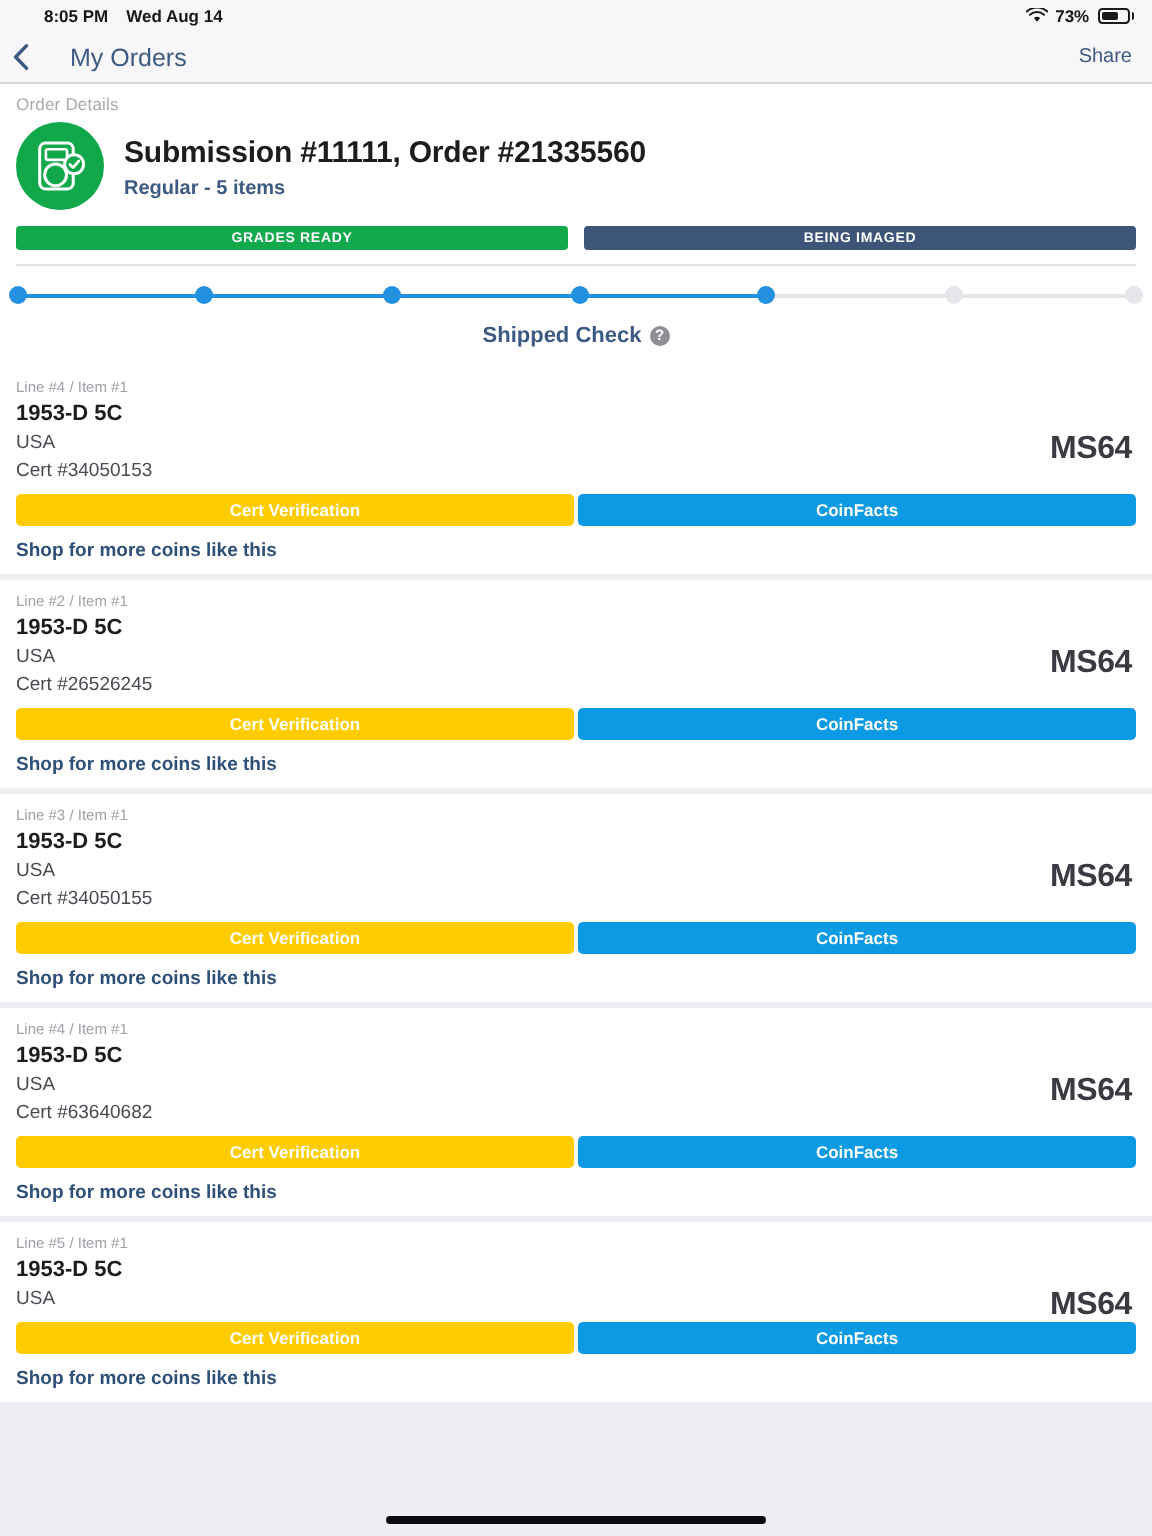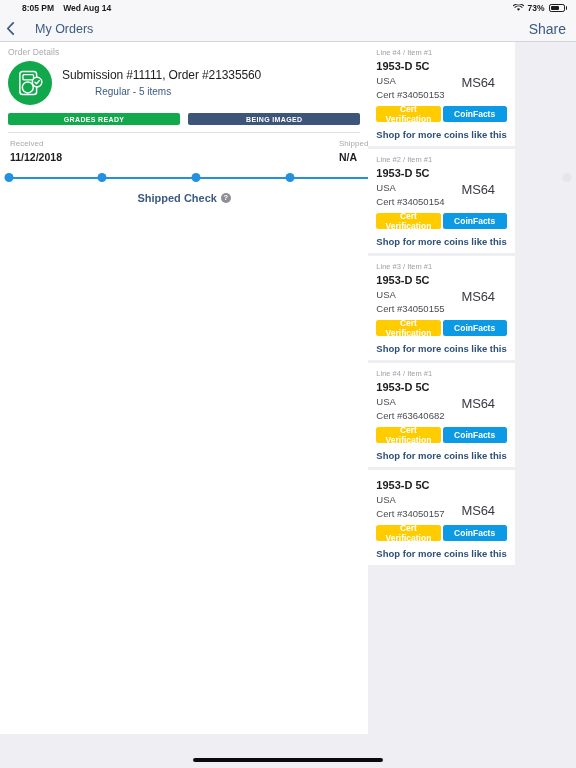--- a/index.html
+++ b/index.html
@@ -42,43 +42,43 @@
     padding: 0 10px 0 6px;
     position: relative;
   }
   .nav-back {
     display: flex; align-items: center; gap: 20px;
     color: #3c5a82; font-size: 12.5px; cursor: pointer;
   }
   .chev {
     width: 9px; height: 13px; display: block; flex: 0 0 9px;
   }
-  .nav-share { margin-left: auto; color: #3c5a82; font-size: 14px; cursor: pointer; }
-
-  
-  .body { flex: 1; overflow: hidden; background: #efeef2; display: flex; flex-direction: row; }
+  .nav-share { margin-left: auto; color: #3c5a82; font-size: 10px; cursor: pointer; }
+
+  
+  .body { flex: 1; overflow: hidden; background: #efeef2; display: flex; flex-direction: column; }
 
   .header-card { background: #ffffff; padding: 0 0 0 0; }
 
   .section-label {
     font-size: 8.5px; color: #a9a9b0; padding: 5px 0 3px 8px; letter-spacing: .1px;
     background: #ffffff;
   }
 
   .sub-row { display: flex; align-items: flex-start; padding: 0 8px 0 8px; }
   .coin-badge {
     width: 44px; height: 44px; border-radius: 50%;
     background: #10a84a; flex: 0 0 44px;
     display: flex; align-items: center; justify-content: center;
     margin-top: 1px;
   }
   .coin-badge svg { display: block; }
   .sub-text { padding-left: 10px; padding-top: 8px; }
-  .sub-title { font-size: 12px; font-weight: normal; color: #1d1d21; letter-spacing: -0.1px; }
-  .sub-sub { font-size: 10px; font-weight: normal; color: #3c5a82; margin-top: 4px; margin-left: 33px; }
+  .sub-title { font-size: 15px; font-weight: bold; color: #1d1d21; letter-spacing: -0.1px; }
+  .sub-sub { font-size: 10px; font-weight: bold; color: #3c5a82; margin-top: 4px; }
 
   .badge-row { display: flex; gap: 8px; padding: 8px 8px 0 8px; }
   .sbadge {
     flex: 1; height: 12px; border-radius: 2px;
     display: flex; align-items: center; justify-content: center;
     font-size: 7px; font-weight: bold; color: #fff; letter-spacing: .35px;
     cursor: default;
   }
 
   .divider { height: 0.6px; background: #e2e2e6; margin: 7px 8px 0 8px; }
@@ -112,22 +112,22 @@
   }
 
   
   .cards { padding: 0; }
   .card { background: #fff; padding: 6px 8px 6px 8px; margin-bottom: 3px; position: relative; }
   .card-line { font-size: 7.5px; color: #a0a0a8; }
   .card-name { font-size: 11px; font-weight: bold; color: #1d1d21; margin-top: 3px; }
   .card-country { font-size: 9.5px; color: #4a4a52; margin-top: 3px; }
   .card-cert { font-size: 9.5px; color: #4a4a52; margin-top: 3px; }
   .card-grade {
-    position: absolute; right: 20px; top: 33px;
-    font-size: 13px; font-weight: normal; color: #3a3a42; letter-spacing: -0.2px;
+    position: absolute; right: 10px; top: 33px;
+    font-size: 16px; font-weight: bold; color: #3a3a42; letter-spacing: -0.2px;
   }
   .btn-row { display: flex; gap: 2px; margin-top: 6px; }
   .btn {
     flex: 1; height: 16px; border-radius: 2.5px; border: none;
     display: flex; align-items: center; justify-content: center;
     font-size: 8.5px; font-weight: bold; color: #fff; cursor: pointer;
     font-family: "Liberation Sans", sans-serif;
   }
   .shop-link { font-size: 9.5px; font-weight: bold; color: #2d4f78; margin-top: 7px; cursor: pointer; }
 
@@ -198,30 +198,20 @@
         </div>
       </div>
 
       <div class="badge-row">
         <div class="sbadge" style="background: rgb(18, 168, 76);">GRADES READY</div>
         <div class="sbadge" style="background: rgb(60, 85, 120);">BEING IMAGED</div>
       </div>
 
       <div class="divider"></div>
 
-      <div class="ship-row">
-        <div class="ship-col">
-          <div class="ship-label">Received</div>
-          <div class="ship-val">11/12/2018</div>
-        </div>
-        <div class="ship-col second">
-          <div class="ship-label">Shipped</div>
-          <div class="ship-val">N/A</div>
-        </div>
-      </div>
 
       <div class="track-wrap">
         <div class="track-line"></div>
         <div class="track-line-fill" id="trackFill" style="width: 374px; background: rgb(36, 144, 224);"></div>
         <div id="dots">
             <div class="dot on" style="left: 9px; background: rgb(36, 144, 224);"></div>
             <div class="dot on" style="left: 102px; background: rgb(36, 144, 224);"></div>
             <div class="dot on" style="left: 196px; background: rgb(36, 144, 224);"></div>
             <div class="dot on" style="left: 290px; background: rgb(36, 144, 224);"></div>
             <div class="dot on" style="left: 383px; background: rgb(36, 144, 224);"></div>
@@ -246,21 +236,21 @@
           <div class="btn-row">
             <button class="btn" style="background: rgb(255, 204, 0);">Cert Verification</button>
             <button class="btn" style="background: rgb(13, 154, 229);">CoinFacts</button>
           </div>
           <div class="shop-link">Shop for more coins like this</div>
         </div>
         <div class="card">
           <div class="card-line">Line #2 / Item #1</div>
           <div class="card-name">1953-D 5C</div>
           <div class="card-country">USA</div>
-          <div class="card-cert">Cert #34050154</div>
+          <div class="card-cert">Cert #26526245</div>
           <div class="card-grade">MS64</div>
           <div class="btn-row">
             <button class="btn" style="background: rgb(255, 204, 0);">Cert Verification</button>
             <button class="btn" style="background: rgb(13, 154, 229);">CoinFacts</button>
           </div>
           <div class="shop-link">Shop for more coins like this</div>
         </div>
         <div class="card">
           <div class="card-line">Line #3 / Item #1</div>
           <div class="card-name">1953-D 5C</div>
@@ -279,23 +269,23 @@
           <div class="card-country">USA</div>
           <div class="card-cert">Cert #63640682</div>
           <div class="card-grade">MS64</div>
           <div class="btn-row">
             <button class="btn" style="background: rgb(255, 204, 0);">Cert Verification</button>
             <button class="btn" style="background: rgb(13, 154, 229);">CoinFacts</button>
           </div>
           <div class="shop-link">Shop for more coins like this</div>
         </div>
         <div class="card">
-          <div class="card-name">1953-D 5C</div>
-          <div class="card-country">USA</div>
-          <div class="card-cert">Cert #34050157</div>
+          <div class="card-line">Line #5 / Item #1</div>
+          <div class="card-name">1953-D 5C</div>
+          <div class="card-country">USA</div>
           <div class="card-grade">MS64</div>
           <div class="btn-row">
             <button class="btn" style="background: rgb(255, 204, 0);">Cert Verification</button>
             <button class="btn" style="background: rgb(13, 154, 229);">CoinFacts</button>
           </div>
           <div class="shop-link">Shop for more coins like this</div>
         </div>
       </div>
   </div>
 

